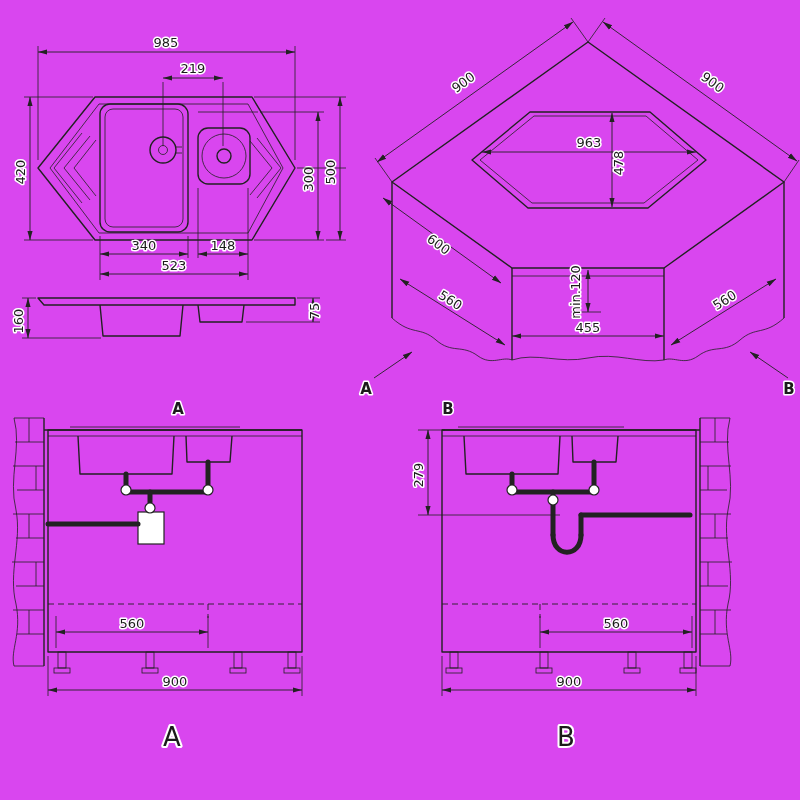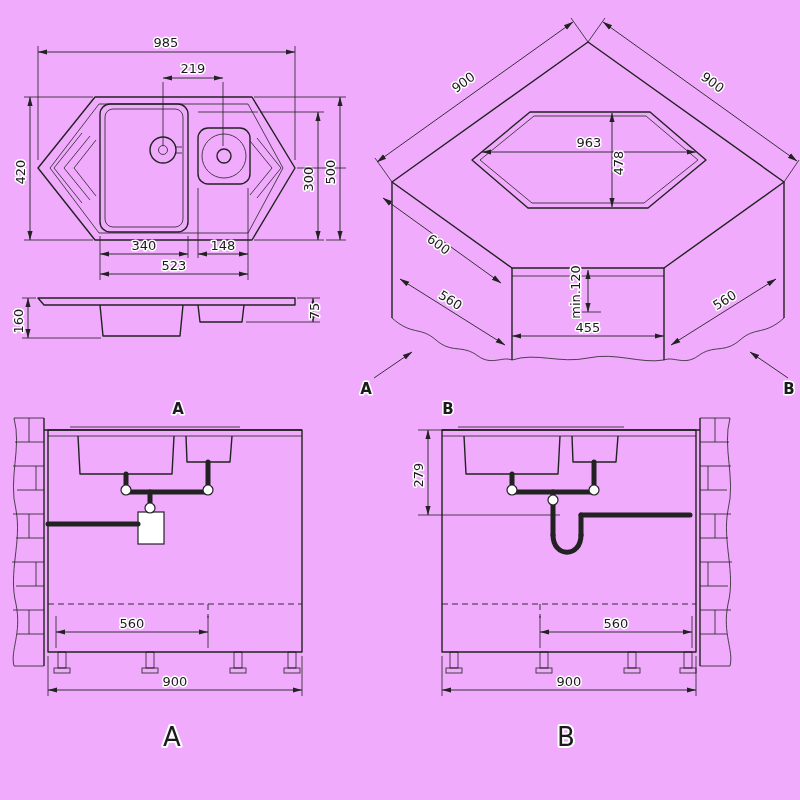--- a/index.html
+++ b/index.html
@@ -1,16 +1,16 @@
 <!DOCTYPE html>
 <html><head>
 <meta charset="utf-8">
 <style>
   html,body{margin:0;padding:0;background:#fff;}
-  .sheet{width:800px;height:800px;background:#f0abfc;position:relative;overflow:hidden;
+  .sheet{width:800px;height:800px;background:#d946ef;position:relative;overflow:hidden;
          font-family:"DejaVu Sans", sans-serif;}
   svg{display:block;}
   svg text{font-family:"DejaVu Sans", sans-serif;font-size:13px;font-weight:500;fill:#1b1b1b;
            paint-order:stroke;stroke:#ffffff;stroke-width:3px;stroke-linejoin:round;}
   svg text.tag{font-size:15px;font-weight:600;}
   svg text.big{font-size:26px;font-weight:400;stroke-width:4px;}
   .o{fill:none;stroke:#222;stroke-width:1.4;stroke-linejoin:round;}
   .t{fill:none;stroke:#222;stroke-width:0.8;}
   .d{fill:none;stroke:#222;stroke-width:0.9;}
   .dash{fill:none;stroke:#222;stroke-width:0.9;stroke-dasharray:6 4;}

